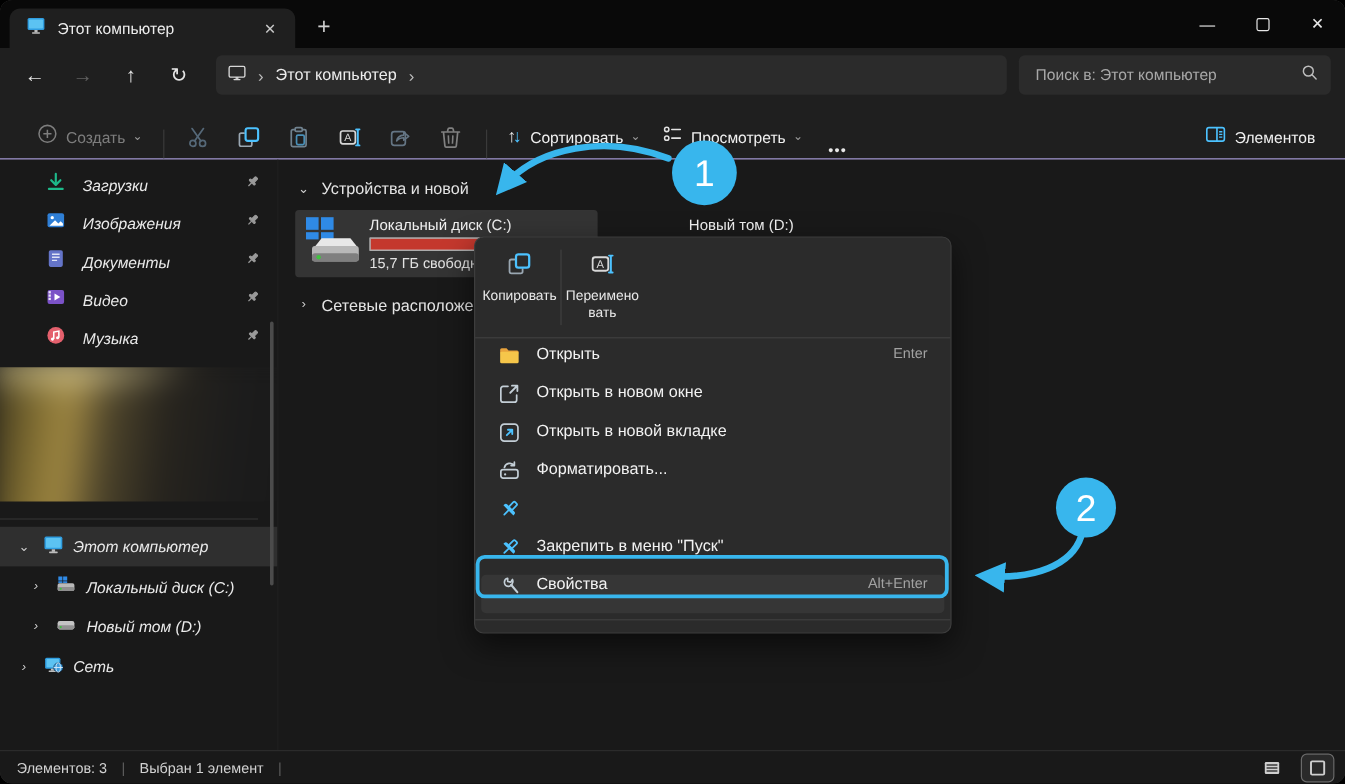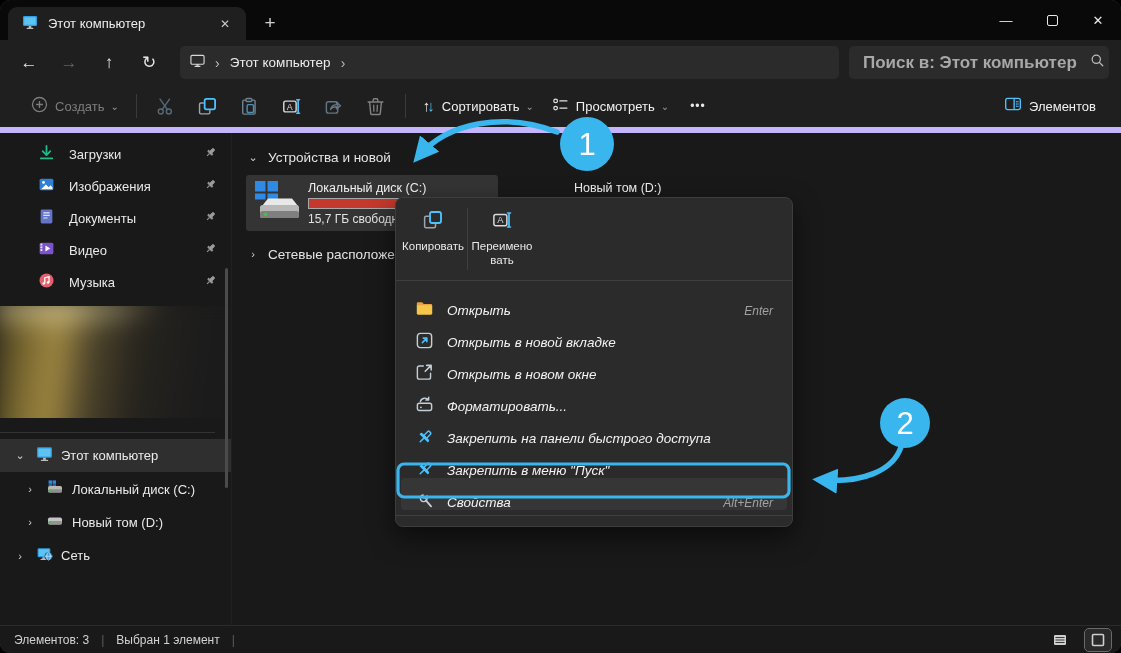--- a/index.html
+++ b/index.html
@@ -18,39 +18,39 @@
   .max-glyph { width:11px; height:11px; border:1.3px solid #e8e8e8; border-radius:2px; }
 
   
   .navbar { height:45px; background:#1f1f1f; display:flex; align-items:center; padding:0 12px 0 10px; gap:2px; }
   .nav-btn { width:38px; height:34px; display:flex; align-items:center; justify-content:center; font-size:17px; color:#e4e4e4; border-radius:5px; }
   .nav-btn.disabled { color:#616161; }
   .breadcrumb-bar { flex:1; height:33px; background:#2b2b2b; border-radius:5px; margin:0 8px 0 10px; display:flex; align-items:center; padding:0 10px; gap:4px; }
   .crumb-sep { color:#bdbdbd; font-size:14px; padding:0 6px; }
   .crumb-label { font-size:13.5px; color:#ececec; }
   .search-bar { width:260px; height:33px; background:#2b2b2b; border-radius:5px; display:flex; align-items:center; padding:0 10px 0 14px; }
-  .search-input { flex:1; background:transparent; border:0; outline:0; color:#a8a8a8; font-size:17px; font-family:inherit;font-weight:bold; }
+  .search-input { flex:1; background:transparent; border:0; outline:0; color:#a8a8a8; font-size:13px; font-family:inherit; }
   .search-input::placeholder { color:#a8a8a8; opacity:1; }
 
   
-  .toolbar { height:48px; background:#1f1f1f; border-bottom:6px solid #c4b5fd; display:flex; align-items:center; padding:0 16px 0 22px; }
+  .toolbar { height:48px; background:#1f1f1f; border-bottom:1px solid #c4b5fd; display:flex; align-items:flex-end; padding:0 16px 0 22px; }
   .tb-btn { display:flex; align-items:center; gap:7px; padding:0 9px; height:36px; border-radius:5px; }
   .tb-label { font-size:13px; color:#f0f0f0; white-space:nowrap; }
   .tb-label.dim { color:#7d7d7d; }
   .tb-chevron { font-size:10px; color:#9a9a9a; margin-left:-1px; }
   .tb-iconbtn { width:42px; height:36px; display:flex; align-items:center; justify-content:center; border-radius:5px; }
   .tb-sep { width:1px; height:24px; background:#3a3a3a; margin:0 8px; }
   .tb-more { font-size:12px; color:#e8e8e8; letter-spacing:1px; padding:0 12px; }
   .tb-spacer { flex:1; }
   .sort-glyph b, .sort-glyph i { font-style:normal; font-weight:400; font-size:15px; }
   .sort-glyph b { color:#eaeaea; } .sort-glyph i { color:#4cc2ff; margin-left:-3px; }
 
   
   .content { position:relative; display:flex; height:492px; background:#191919; }
-  .sidebar { position:relative; width:231px; padding-top:5px; flex-shrink:0; }
+  .sidebar { position:relative; width:231px; padding-top:5px; flex-shrink:0;font-style:italic; }
   .side-row { height:32px; display:flex; align-items:center; padding:0 14px 0 38px; gap:14px; }
   .side-label { flex:1; font-size:13px; color:#eaeaea; white-space:nowrap; }
   .blur-box { margin:8px 0 0 0; height:112px; overflow:hidden; }
   .blur-inner { width:120%; height:130%; margin:-8px 0 0 -8px; filter:blur(11px);
      background: radial-gradient(ellipse 60% 35% at 22% 0%, rgba(222,210,160,.9) 0%, rgba(222,210,160,0) 70%),
        linear-gradient(97deg, #36301c 0%, #7c6a30 14%, #9f8742 24%, #4c432a 36%, #27241e 52%, #1c1c1c 72%, #181818 100%); }
   .side-hr { border:0; border-top:1px solid #333; margin:14px 16px 6px 0; }
   .tree-row { height:33px; display:flex; align-items:center; gap:8px; padding-left:12px; margin:0 0 1px 0; }
   .tree-row.selected { background:#2f2f2f; }
   .tree-row .chev { width:16px; font-size:11px; color:#cfcfcf; text-align:center; flex-shrink:0; }
@@ -72,21 +72,21 @@
   .drive-fill { height:100%; }
   .drive-free { margin-top:3px; font-size:12px; color:#e2e2e2; white-space:nowrap; }
 
   
   .ctx-menu { position:absolute; left:395px; top:197px; width:398px; background:#2b2b2b; border:1px solid #3d3d3d; border-radius:8px; box-shadow:0 10px 26px rgba(0,0,0,.55); z-index:20; padding-bottom:5px; }
   .ctx-quickrow { display:flex; align-items:stretch; padding:8px 4px 6px 4px; }
   .quick-action { width:66px; display:flex; flex-direction:column; align-items:center; gap:5px; padding:4px 0; border-radius:5px; }
   .quick-label { font-size:11.5px; color:#e8e8e8; text-align:center; line-height:1.25; width:62px; word-break:break-word; }
   .quick-sep { width:1px; background:#404040; margin:2px 1px; }
   .ctx-hr { border:0; border-top:1px solid #404040; margin:2px 0 5px 0; }
-  .ctx-item { height:32px; display:flex; align-items:flex-end; gap:13px; padding:0 14px; margin:0 5px; border-radius:4px;font-style:italic; }
+  .ctx-item { height:32px; display:flex; align-items:flex-start; gap:13px; padding:0 14px; margin:0 5px; border-radius:4px; }
   .ctx-item.highlighted { background:#363636; }
   .ctx-ic { width:19px; display:flex; justify-content:center; flex-shrink:0; }
   .ctx-label { flex:1; font-size:13.5px; color:#f2f2f2; white-space:nowrap; }
   .ctx-shortcut { font-size:12px; color:#a2a2a2; }
 
   
   .statusbar { height:28px; background:#191919; border-top:1px solid #2b2b2b; display:flex; align-items:center; padding:0 10px 0 14px; gap:12px; }
   .status-text { font-size:12px; color:#d2d2d2; }
   .status-sep { color:#5d5d5d; font-size:12px; }
   .status-spacer { flex:1; }
@@ -516,35 +516,35 @@
             <path d="M1.5 3.8 A1.1 1.1 0 0 1 2.6 2.7 L6 2.7 L7.4 4.2 L13.4 4.2 A1.1 1.1 0 0 1 14.5 5.3 L14.5 6.2 L1.5 6.2 Z" fill="#e8a33d"></path>
             <rect x="1.5" y="5.2" width="13" height="8" rx="1.1" fill="#f6c64a"></rect>
           </svg>
       </span>
       <span class="ctx-label">Открыть</span>
       <span class="ctx-shortcut">Enter</span>
     </div>
     <div class="ctx-item">
       <span class="ctx-ic">
         <svg width="19" height="19" viewBox="0 0 16 16">
-            <rect x="2" y="2" width="12" height="12" rx="2.4" fill="none" stroke="#c3ced6" stroke-width="1.2"></rect>
-            <path d="M6.2 9.8 L10 6 M7 6 L10 6 L10 9" fill="none" stroke="#4cc2ff" stroke-width="1.3" stroke-linecap="round" stroke-linejoin="round"></path>
-          </svg>
-      </span>
-      <span class="ctx-label">Открыть в новой вкладке</span>
+            <path d="M7 2.5 L3.6 2.5 A1.6 1.6 0 0 0 2 4.1 L2 12 A1.6 1.6 0 0 0 3.6 13.6 L11.5 13.6 A1.6 1.6 0 0 0 13.1 12 L13.1 8.6" fill="none" stroke="#c3ced6" stroke-width="1.2" stroke-linecap="round"></path>
+            <path d="M8.6 7 L13.6 2 M9.8 2 L13.6 2 L13.6 5.8" fill="none" stroke="#c3ced6" stroke-width="1.3" stroke-linecap="round" stroke-linejoin="round"></path>
+          </svg>
+      </span>
+      <span class="ctx-label">Открыть в новом окне</span>
       <span class="ctx-shortcut"></span>
     </div>
     <div class="ctx-item">
       <span class="ctx-ic">
         <svg width="19" height="19" viewBox="0 0 16 16">
-            <path d="M7 2.5 L3.6 2.5 A1.6 1.6 0 0 0 2 4.1 L2 12 A1.6 1.6 0 0 0 3.6 13.6 L11.5 13.6 A1.6 1.6 0 0 0 13.1 12 L13.1 8.6" fill="none" stroke="#c3ced6" stroke-width="1.2" stroke-linecap="round"></path>
-            <path d="M8.6 7 L13.6 2 M9.8 2 L13.6 2 L13.6 5.8" fill="none" stroke="#c3ced6" stroke-width="1.3" stroke-linecap="round" stroke-linejoin="round"></path>
-          </svg>
-      </span>
-      <span class="ctx-label">Открыть в новом окне</span>
+            <rect x="2" y="2" width="12" height="12" rx="2.4" fill="none" stroke="#c3ced6" stroke-width="1.2"></rect>
+            <path d="M6.2 9.8 L10 6 M7 6 L10 6 L10 9" fill="none" stroke="#4cc2ff" stroke-width="1.3" stroke-linecap="round" stroke-linejoin="round"></path>
+          </svg>
+      </span>
+      <span class="ctx-label">Открыть в новой вкладке</span>
       <span class="ctx-shortcut"></span>
     </div>
     <div class="ctx-item">
       <span class="ctx-ic">
         <svg width="19" height="19" viewBox="0 0 16 16">
             <rect x="2" y="7" width="12" height="6" rx="1.6" fill="none" stroke="#c3ced6" stroke-width="1.2"></rect>
             <circle cx="5" cy="10.4" r=".8" fill="#c3ced6"></circle>
             <path d="M4.5 5.5 A4 4 0 0 1 11.5 4.2 M11.5 4.2 L11.5 1.8 M11.5 4.2 L9.2 4.2" fill="none" stroke="#c3ced6" stroke-width="1.2" stroke-linecap="round" stroke-linejoin="round"></path>
           </svg>
       </span>
@@ -554,21 +554,20 @@
     <div class="ctx-item">
       <span class="ctx-ic">
         <svg width="18" height="18" viewBox="0 0 16 16">
             <g transform="rotate(45 8 8)" fill="none" stroke="#4cc2ff" stroke-width="1.3">
               <rect x="6.3" y="1.8" width="3.4" height="6" rx="1"></rect>
               <path d="M4.4 7.8 L11.6 7.8 A1 1 0 0 1 12.6 8.8 L12.6 9 L3.4 9 L3.4 8.8 A1 1 0 0 1 4.4 7.8 Z"></path>
               <line x1="8" y1="9.4" x2="8" y2="14" stroke-linecap="round"></line>
             </g>
           </svg>
       </span>
-      <span class="ctx-label">Закрепить на панели быстрого доступа</span>
       <span class="ctx-shortcut"></span>
     </div>
     <div class="ctx-item">
       <span class="ctx-ic">
         <svg width="18" height="18" viewBox="0 0 16 16">
             <g transform="rotate(45 8 8)" fill="none" stroke="#4cc2ff" stroke-width="1.3">
               <rect x="6.3" y="1.8" width="3.4" height="6" rx="1"></rect>
               <path d="M4.4 7.8 L11.6 7.8 A1 1 0 0 1 12.6 8.8 L12.6 9 L3.4 9 L3.4 8.8 A1 1 0 0 1 4.4 7.8 Z"></path>
               <line x1="8" y1="9.4" x2="8" y2="14" stroke-linecap="round"></line>
             </g>

